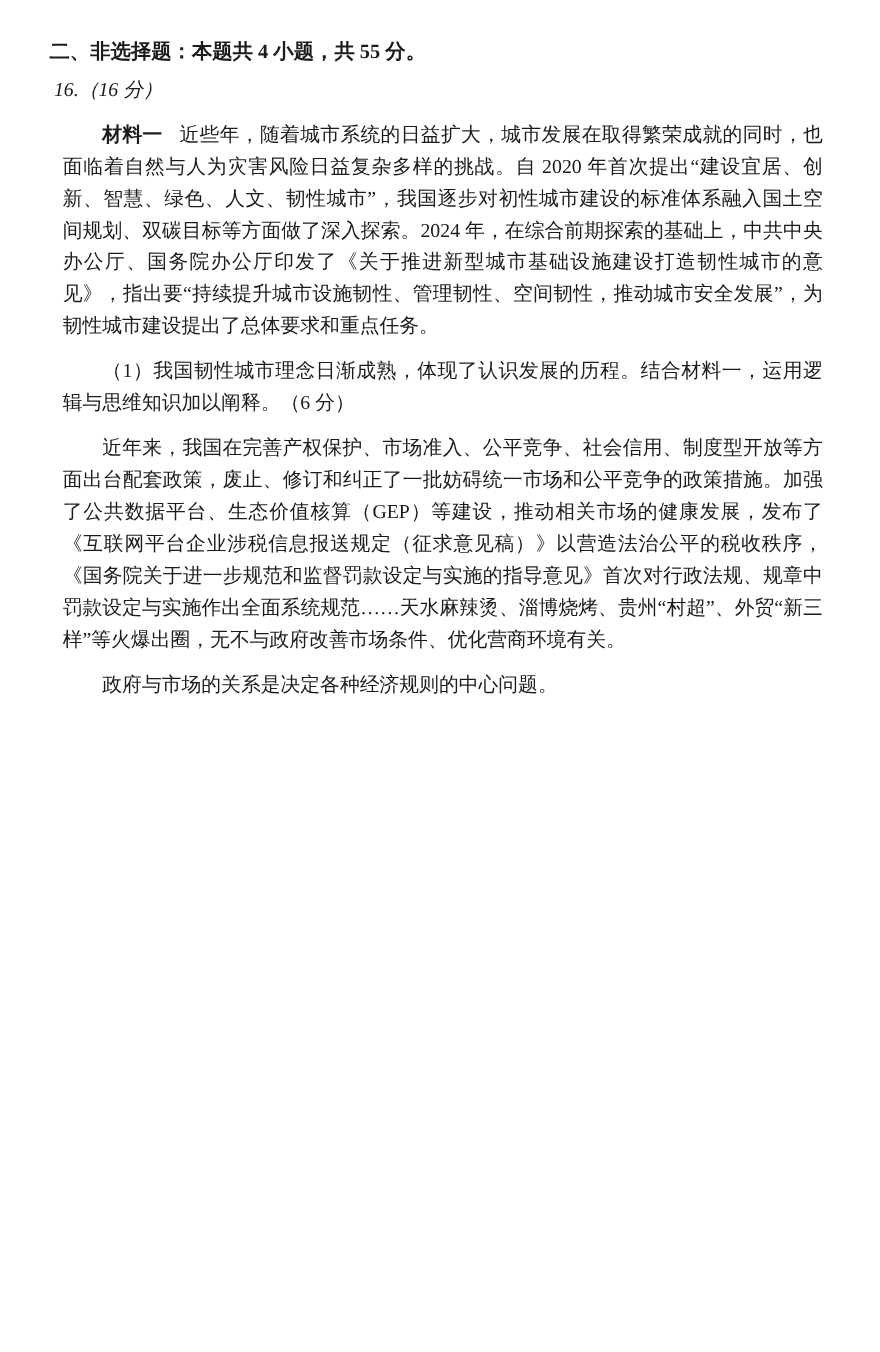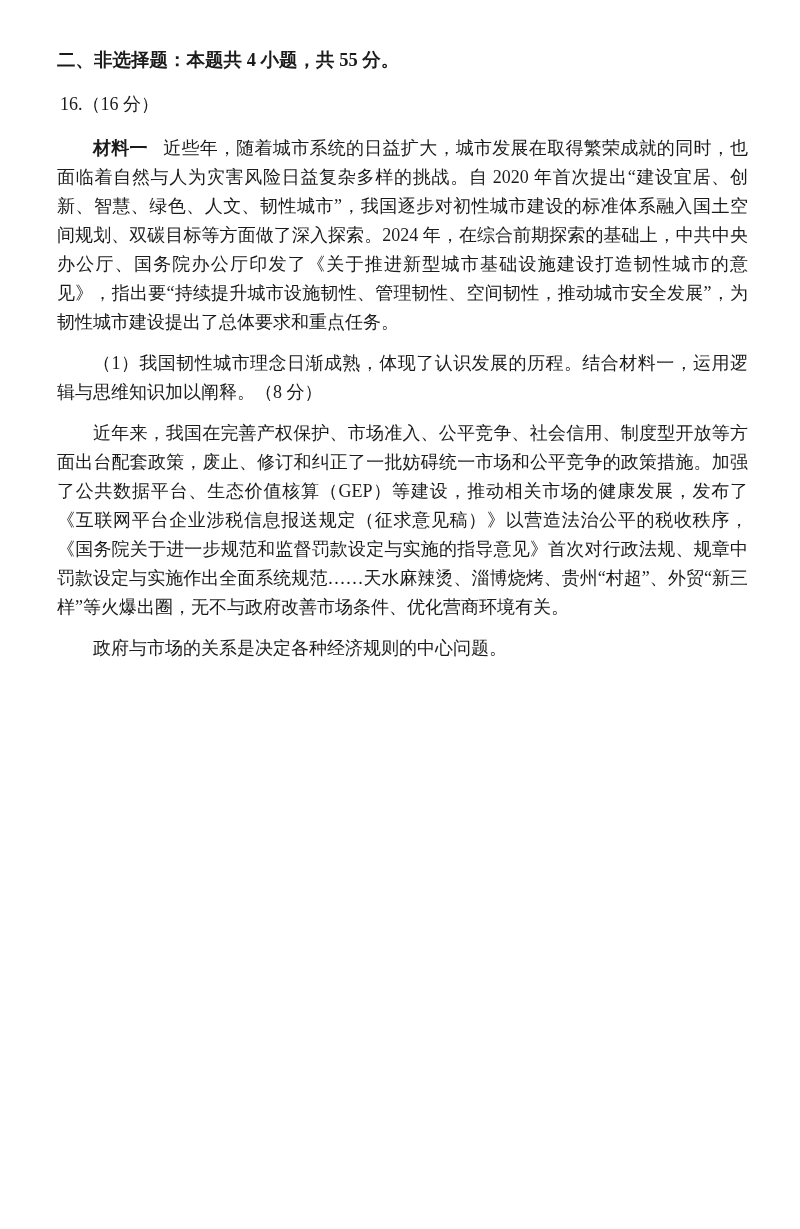--- a/index.html
+++ b/index.html
@@ -17,24 +17,25 @@
     font-family: "Liberation Serif", "DejaVu Serif", serif;
     font-size: 18px;
     line-height: 29px;
     box-sizing: border-box;
     padding: 34px 40px 0 45px;
     overflow: hidden;
   }
   .section-heading {
     font-weight: bold;
     font-size: 18.5px;
-    margin: 12px;
+    margin: 0;
   }
   .q-number {
-    margin: 15px;
+    margin: 4px;
+    font-style: italic;
   }
   .para {
     margin: 12px;
     text-indent: 2em;
     text-align: justify;
     text-justify: inter-ideograph;
   }
   .mat-label {
     font-weight: bold;
     margin-right: 0.85em;
@@ -57,21 +58,21 @@
 <body>
 
 <div class="page">
 
   <p class="section-heading">二、非选择题：本题共 4 小题，共 55 分。</p>
 
   <p class="q-number">16.（16 分）</p>
 
   <p class="para"><b class="mat-label">材料一</b><span>近些年，随着城市系统的日益扩大，城市发展在取得繁荣成就的同时，也面临着自然与人为灾害风险日益复杂多样的挑战。自 2020 年首次提出“建设宜居、创新、智慧、绿色、人文、韧性城市”，我国逐步对初性城市建设的标准体系融入国土空间规划、双碳目标等方面做了深入探索。2024 年，在综合前期探索的基础上，中共中央办公厅、国务院办公厅印发了《关于推进新型城市基础设施建设打造韧性城市的意见》，指出要“持续提升城市设施韧性、管理韧性、空间韧性，推动城市安全发展”，为韧性城市建设提出了总体要求和重点任务。</span></p>
 
-  <p class="para">（1）我国韧性城市理念日渐成熟，体现了认识发展的历程。结合材料一，运用逻辑与思维知识加以阐释。（8 分）</p>
+  <p class="para">（1）我国韧性城市理念日渐成熟，体现了认识发展的历程。结合材料一，运用逻辑与思维知识加以阐释。（6 分）</p>
 
 
 
 
   <p class="para">近年来，我国在完善产权保护、市场准入、公平竞争、社会信用、制度型开放等方面出台配套政策，废止、修订和纠正了一批妨碍统一市场和公平竞争的政策措施。加强了公共数据平台、生态价值核算（GEP）等建设，推动相关市场的健康发展，发布了《互联网平台企业涉税信息报送规定（征求意见稿）》以营造法治公平的税收秩序，《国务院关于进一步规范和监督罚款设定与实施的指导意见》首次对行政法规、规章中罚款设定与实施作出全面系统规范……天水麻辣烫、淄博烧烤、贵州“村超”、外贸“新三样”等火爆出圈，无不与政府改善市场条件、优化营商环境有关。</p>
 
   <p class="para">政府与市场的关系是决定各种经济规则的中心问题。</p>
 
 
 

